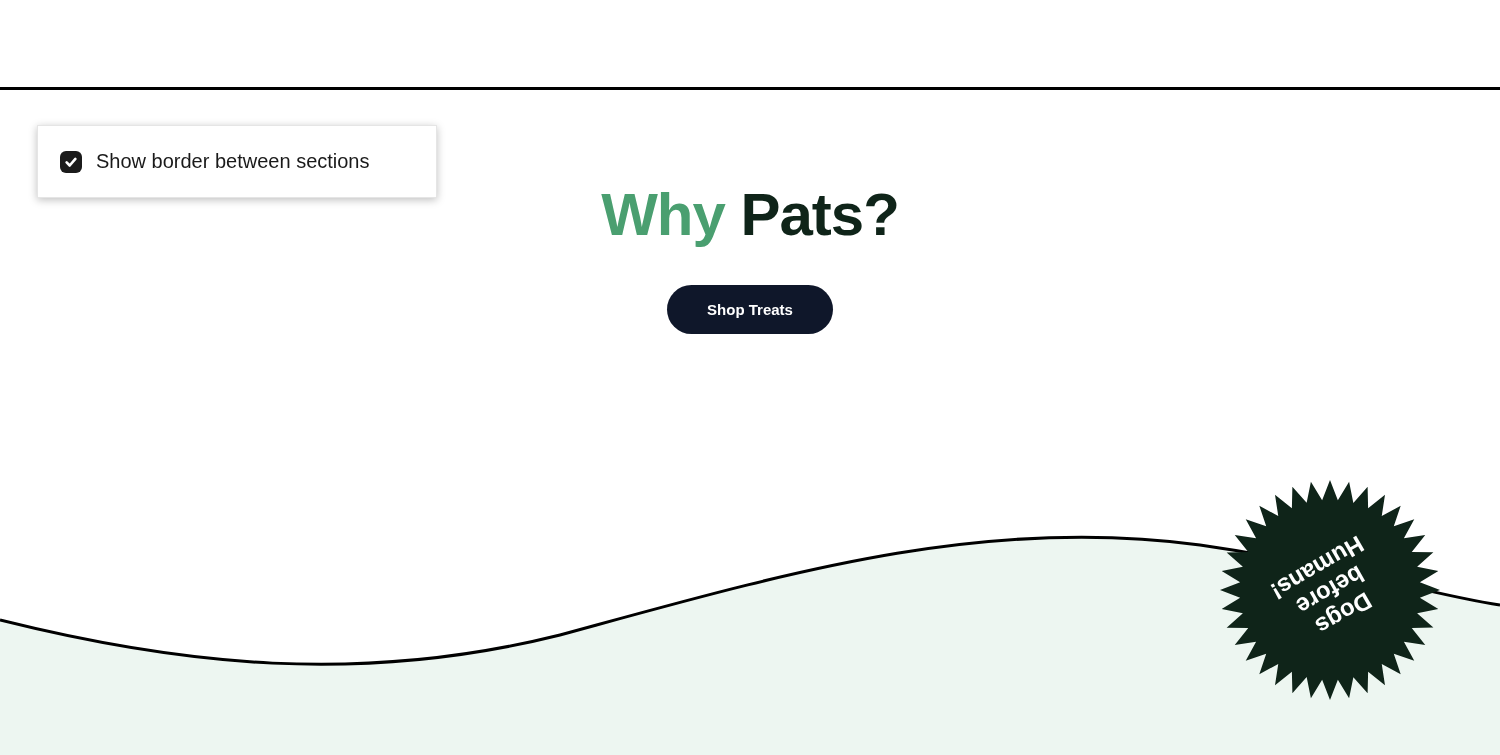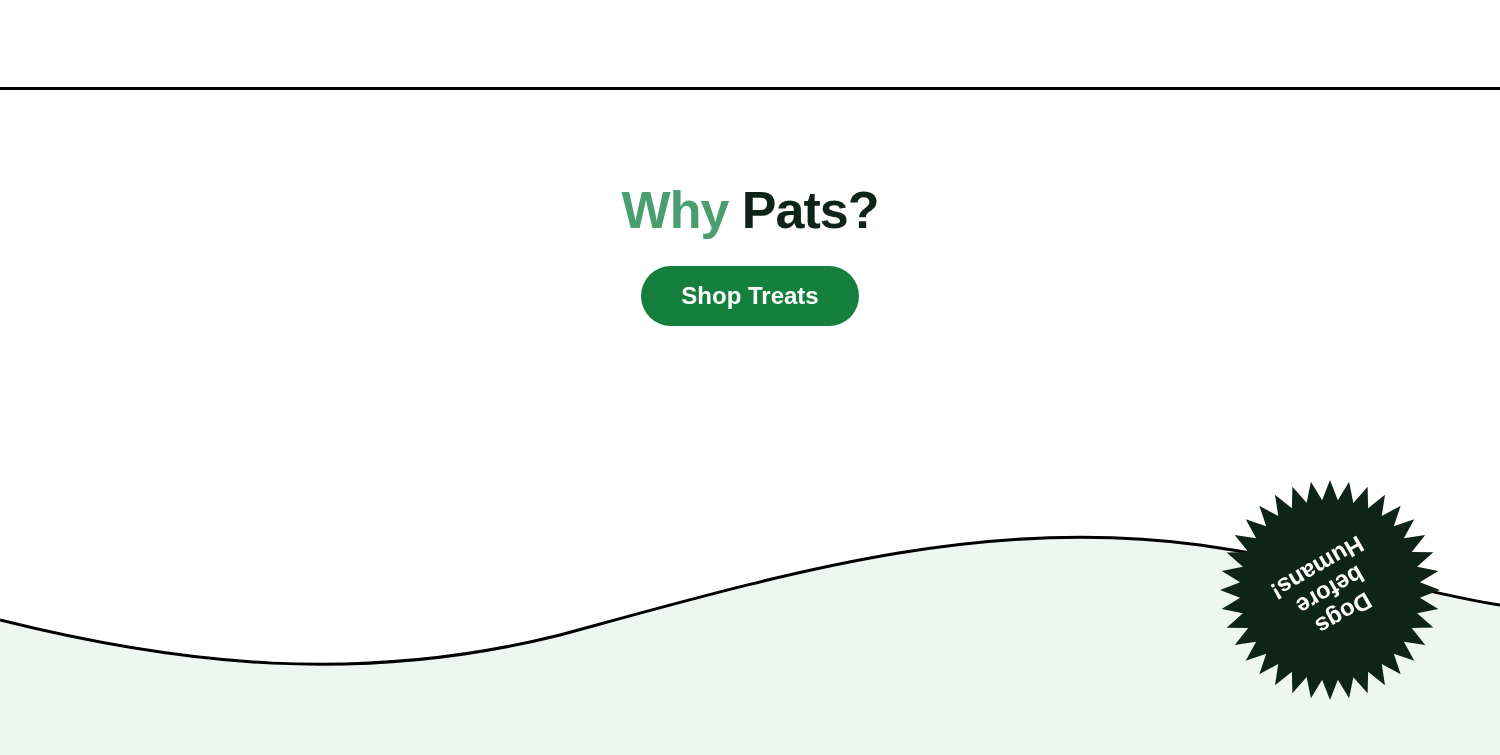--- a/index.html
+++ b/index.html
@@ -36,39 +36,39 @@
   
   .hero {
     position: absolute;
     top: 180px;
     left: 50%;
     transform: translateX(-50%);
     width: 720px;
     text-align: center;
   }
   .hero h1 {
-    font-size: 52px;
+    font-size: 60px;
     font-weight: 800;
     letter-spacing: -1px;
     color: #0f2419;
-    margin-bottom: 26px;
+    margin-bottom: 36px;
   }
   .hero h1 .accent { color: #4a9f70; }
   .hero p {
     font-size: 22px;
     line-height: 1.25;
     color: #4a9f70;
     font-weight: 500;
     margin-bottom: 34px;
   }
   .cta {
     display: inline-block;
-    background: #15803d;
+    background: #0f172a;
     color: #ffffff;
-    font-size: 24px;
+    font-size: 15px;
     font-weight: 700;
     padding: 16px 40px;
     border: none;
     border-radius: 999px;
     cursor: pointer;
   }
   
   .wave-section {
     position: absolute;
     left: 0;
@@ -103,20 +103,28 @@
     text-align: center;
   }
 </style>
 </head>
 <body>
 
 <div class="page">
 
   <div class="top-divider"></div>
 
+  <div class="control-panel">
+    <div class="checkbox">
+      <svg viewBox="0 0 16 16">
+          <path d="M3 8.5 L6.5 12 L13 4.5"></path>
+        </svg>
+    </div>
+    <span class="checkbox-label">Show border between sections</span>
+  </div>
 
   <div class="hero">
     <h1>
       <span class="accent">Why </span><span>Pats?</span>
     </h1>
     <button class="cta">Shop Treats</button>
   </div>
 
   <div class="wave-section">
     <svg class="wave-svg" viewBox="0 0 1500 270" preserveAspectRatio="none">

